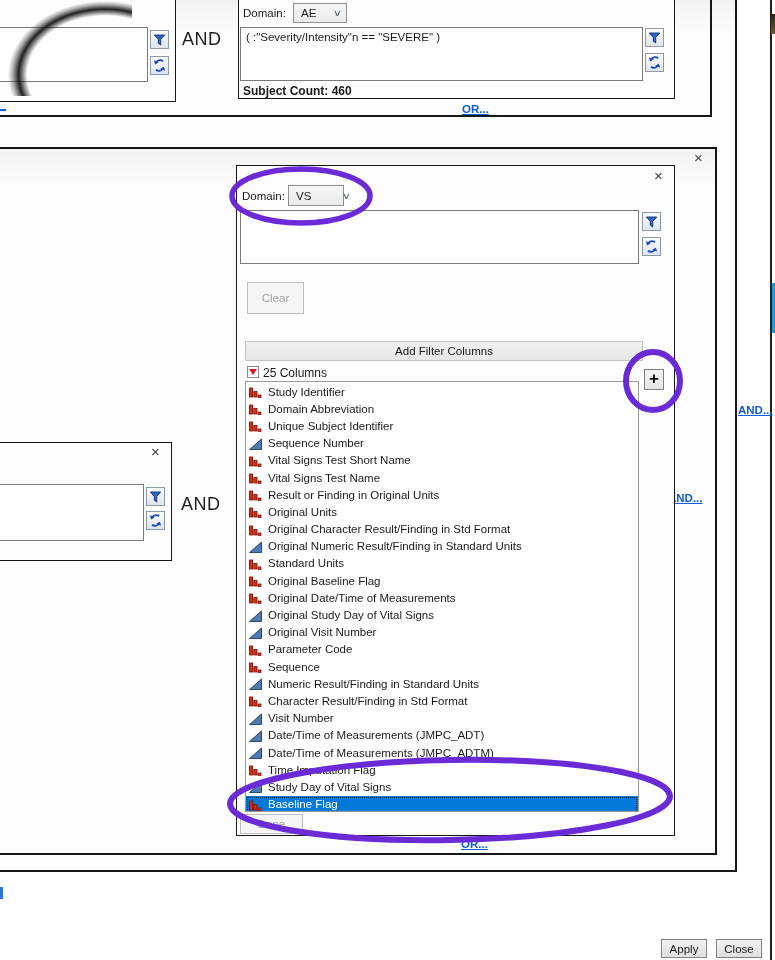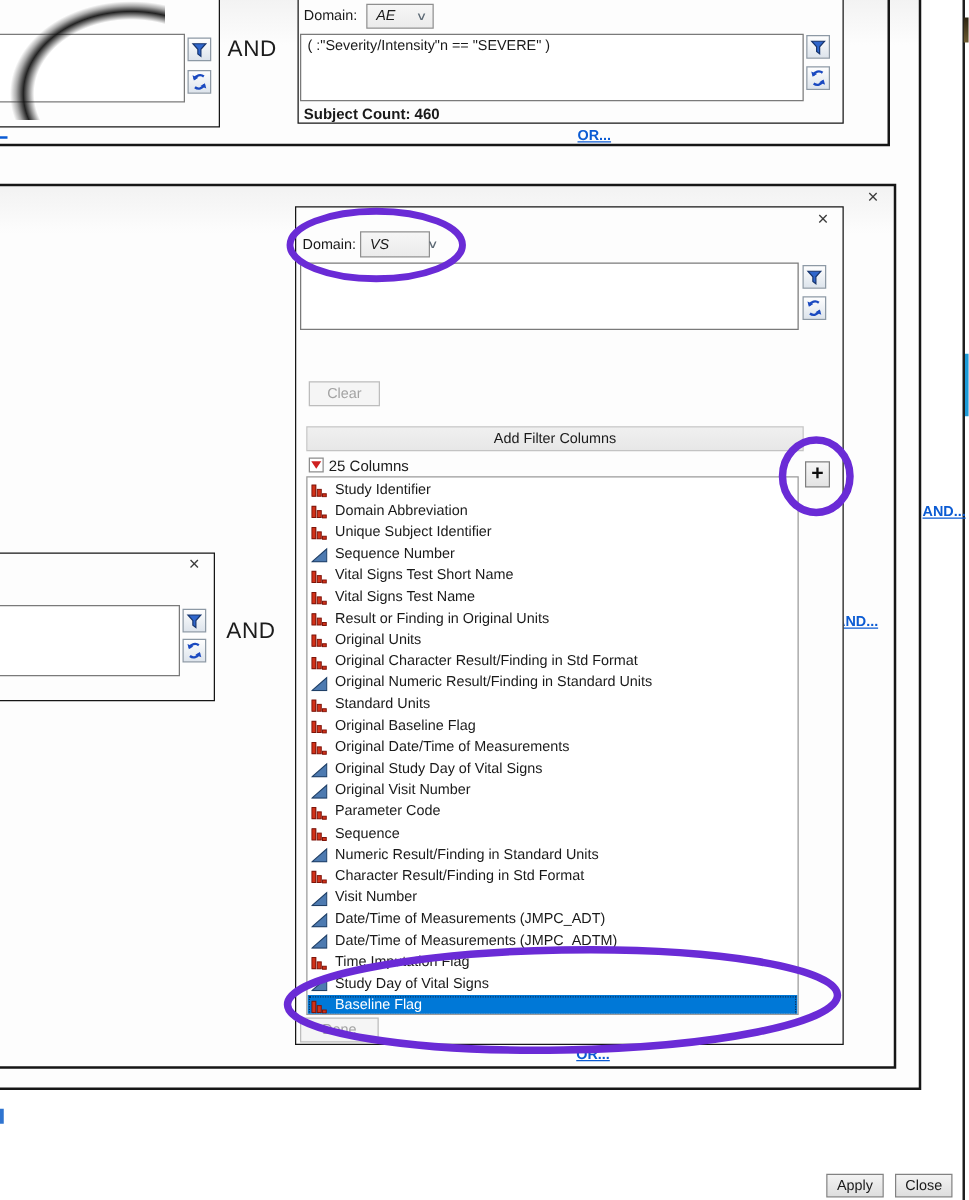--- a/index.html
+++ b/index.html
@@ -12,21 +12,21 @@
   }
   .abs{position:absolute;}
 
   
   .window{position:absolute;background:linear-gradient(180deg,#f2f2f2 0px,#fdfdfd 38px,#fdfdfd 100%);border:2px solid #161616;box-sizing:border-box;}
   .panel{position:absolute;background:#fdfdfd;border:1.5px solid #161616;box-sizing:border-box;}
   .close-x{position:absolute;font-size:15px;line-height:14px;color:#3c3c3c;cursor:default;font-weight:400;}
 
   
   .textbox{position:absolute;background:#ffffff;border:1px solid #7a7a7a;box-sizing:border-box;font-size:11.5px;padding:3px 5px;white-space:pre;}
-  .dropdown{position:absolute;background:linear-gradient(180deg,#f6f6f6,#ebebeb);border:1px solid #8f8f8f;box-sizing:border-box;display:flex;align-items:center;justify-content:space-between;padding:0 5px 0 7px;font-size:11.5px;font-style:italic;}
+  .dropdown{position:absolute;background:linear-gradient(180deg,#f6f6f6,#ebebeb);border:1px solid #8f8f8f;box-sizing:border-box;display:flex;align-items:center;justify-content:space-between;padding:0 5px 0 7px;font-size:11.5px;}
   .dropdown .chev{color:#5d6a75;font-size:9px;transform:scaleX(1.4);}
 
   .tool-btn{position:absolute;width:19px;height:19px;background:linear-gradient(180deg,#fefefe,#dde4ec);border:1px solid #8d99a5;box-sizing:border-box;display:flex;align-items:center;justify-content:center;}
   .tool-btn svg{display:block;}
 
   .label{position:absolute;font-size:11.5px;white-space:nowrap;}
   .and-big{position:absolute;font-size:18px;color:#1c1c1c;letter-spacing:0.5px;white-space:nowrap;}
   .link{position:absolute;color:#0b5bd3;font-weight:700;font-size:11.5px;text-decoration:underline;white-space:nowrap;cursor:pointer;}
   .bold-line{font-weight:700;font-size:12px;}
 
@@ -166,21 +166,21 @@
 <div class="tool-btn" style="left:642px;top:237px;">
   <span>
       <svg width="15" height="15" viewBox="0 0 16 16">
         <path d="M11.8 3.4A5.2 5.2 0 0 0 3.8 5.6" stroke="#1a49c0" stroke-width="2" fill="none"></path>
         <path d="M4.2 12.6a5.2 5.2 0 0 0 8-2.2" stroke="#1a49c0" stroke-width="2" fill="none"></path>
         <path d="M2.1 2.4l1.2 4.4 3.8-2.3z" fill="#1a49c0"></path>
         <path d="M13.9 13.6l-1.2-4.4-3.8 2.3z" fill="#1a49c0"></path>
       </svg>
     </span>
 </div>
-<div class="btn disabled" style="left:247px;top:305px;width:57px;height:20px;">Clear</div>
+<div class="btn disabled" style="left:247px;top:282px;width:57px;height:32px;">Clear</div>
 
 <div class="afc-header" style="left:245px;top:341px;width:398px;height:20px;text-align:center;">Add Filter Columns</div>
 <div class="disclosure" style="left:247px;top:366px;">
     <span class="tri"></span>
   </div>
 <div class="label" style="left:263px;top:366px;font-size:12px;">25 Columns</div>
 <div class="plus-btn" style="left:644px;top:369px;">+</div>
 
 <div class="col-list" style="left:245px;top:381px;width:394px;height:431px;">
 

